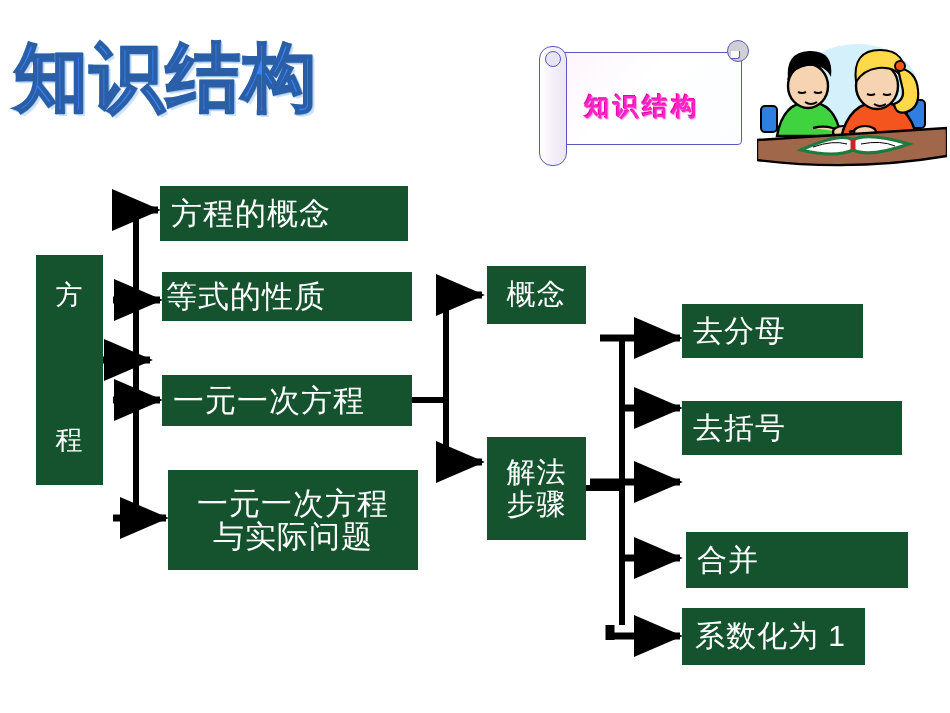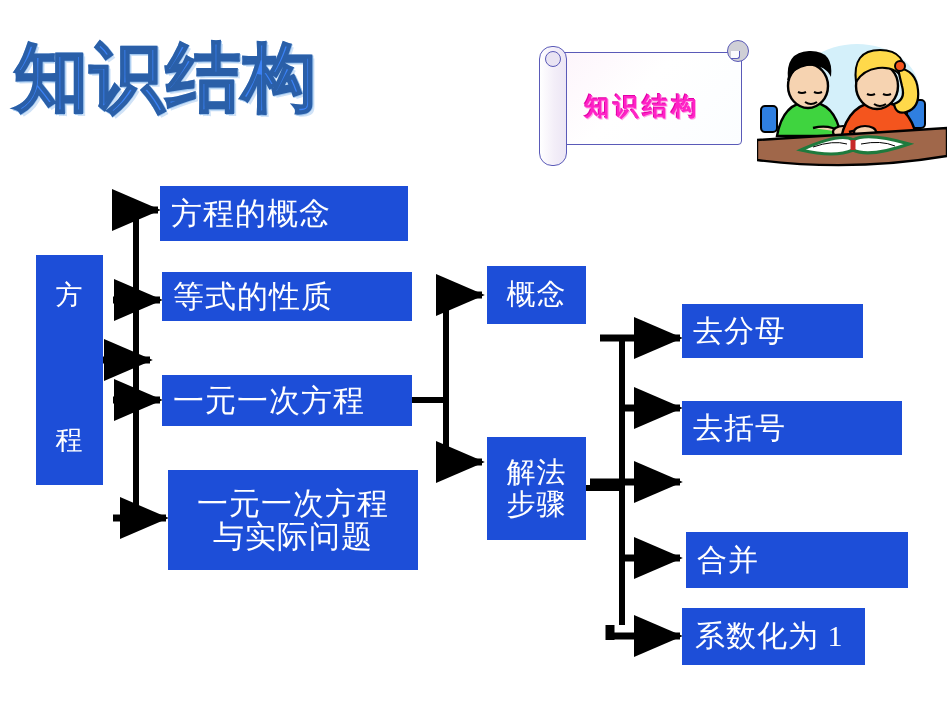--- a/index.html
+++ b/index.html
@@ -123,23 +123,23 @@
 
   
   #diagram {
     position: absolute;
     left: 0; top: 0;
     width: 950px;
     height: 713px;
   }
   .nbox {
     position: absolute;
-    background: #1d4ed8;
+    background: #14532d;
     color: #ffffff;
-    font-family: Liberation Serif, serif;
+    font-family: Liberation Sans, sans-serif;
     display: flex;
     align-items: center;
     box-sizing: border-box;
     letter-spacing: 1px;
     line-height: 1.08;
     white-space: pre-line;
   }
   .nbox.center { justify-content: center; text-align: center; }
   .nbox.left   { justify-content: flex-start; text-align: left; }
 
@@ -147,21 +147,21 @@
   #box-root {
     left: 36px; top: 255px;
     width: 67px; height: 230px;
     font-size: 27px;
     flex-direction: column;
     justify-content: space-between;
     align-items: center;
     padding: 26px 0 30px 0;
   }
   #box-gainian      { left:160px; top:186px;  width:248px; height:55px;  font-size:31px; padding-left:11px; }
-  #box-dengshi      { left:162px; top:272px;  width:250px; height:49px;  font-size:31px; padding-left:11px; }
+  #box-dengshi      { left:162px; top:272px;  width:250px; height:49px;  font-size:31px; padding-left:4px; }
   #box-yiyuan       { left:162px; top:375px;  width:250px; height:51px;  font-size:31px; padding-left:11px; }
   #box-shiji        { left:168px; top:470px;  width:250px; height:100px; font-size:31px; justify-content:center; text-align:center; }
 
   #box-concept      { left:487px; top:266px;  width:99px;  height:58px;  font-size:29px; justify-content:center; }
   #box-steps        { left:487px; top:437px;  width:99px;  height:103px; font-size:29px; justify-content:center; text-align:center; }
 
   #box-qfm          { left:682px; top:304px;  width:181px; height:54px;  font-size:30px; padding-left:11px; }
   #box-qkh          { left:682px; top:401px;  width:220px; height:54px;  font-size:30px; padding-left:11px; }
   #box-yx           { left:685px; top:456px;  width:220px; height:52px;  font-size:30px; padding-left:11px; }
   #box-hb           { left:686px; top:532px;  width:222px; height:56px;  font-size:30px; padding-left:11px; }

